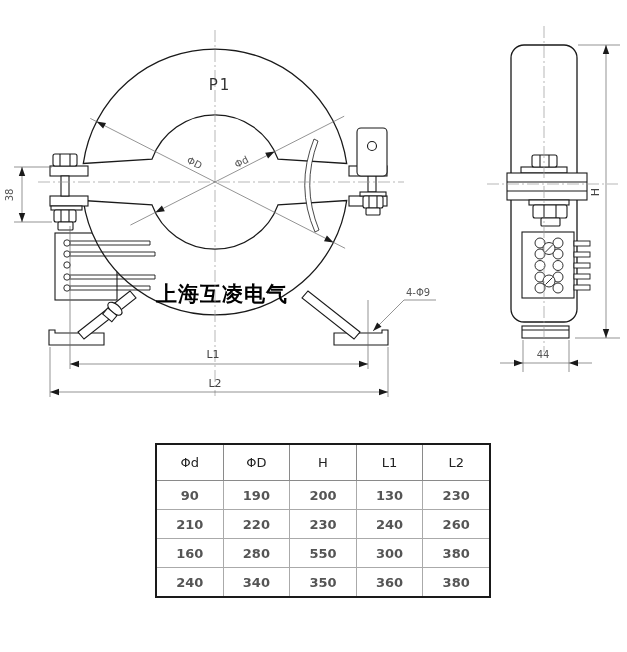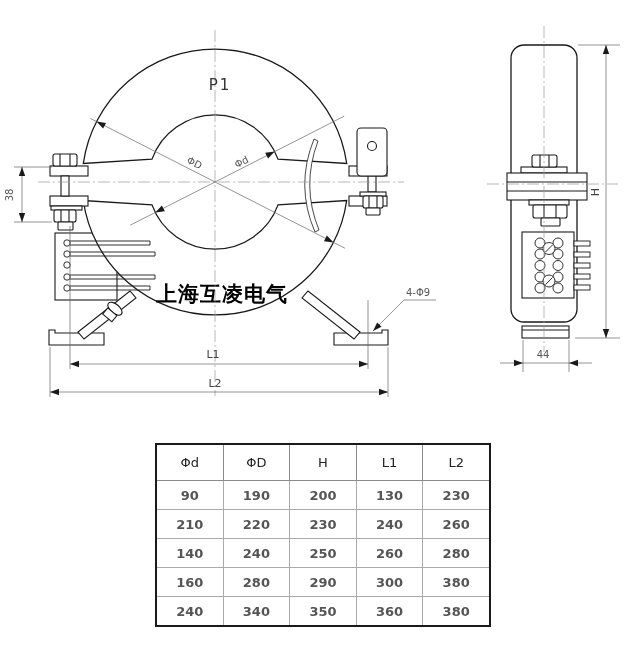--- a/index.html
+++ b/index.html
@@ -271,30 +271,23 @@
         <td>230</td>
       </tr>
       <tr>
         <td>210</td>
         <td>220</td>
         <td>230</td>
         <td>240</td>
         <td>260</td>
       </tr>
       <tr>
-        <td>140</td>
-        <td>240</td>
-        <td>250</td>
-        <td>260</td>
-        <td>280</td>
-      </tr>
-      <tr>
         <td>160</td>
         <td>280</td>
-        <td>290</td>
+        <td>550</td>
         <td>300</td>
         <td>380</td>
       </tr>
       <tr>
         <td>240</td>
         <td>340</td>
         <td>350</td>
         <td>360</td>
         <td>380</td>
       </tr>

